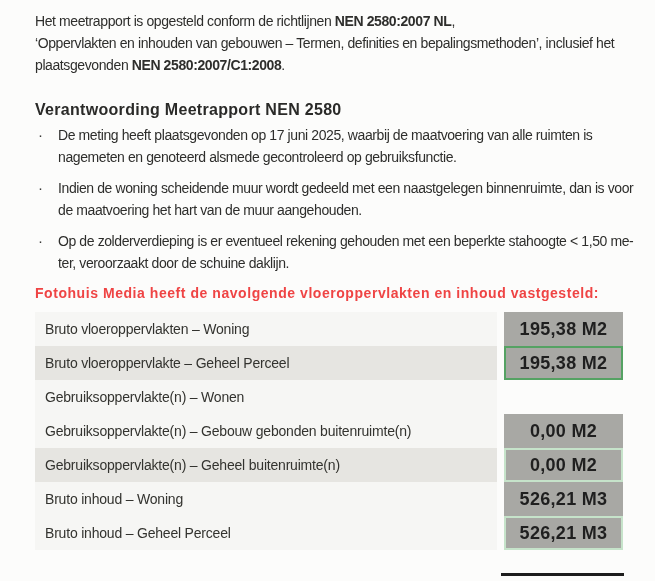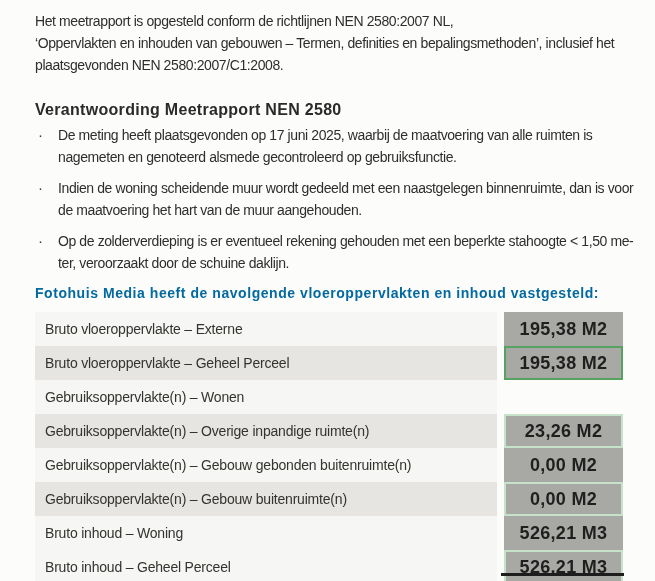--- a/index.html
+++ b/index.html
@@ -12,41 +12,41 @@
     position:relative;
   }
   .content {
     display:flex; flex-direction:column;
     padding:10px 0 0 35px;
   }
   .intro-paragraph {
     font-size:14px; line-height:22px; letter-spacing:-0.4px;
     white-space:pre;
   }
-  .intro-paragraph b { font-weight:normal; }
+  .intro-paragraph b { font-weight:bold; }
   .section-heading {
     margin:24px 8px 0 0;
     font-size:16px; line-height:20px; font-weight:bold;
     letter-spacing:0.3px; color:#2a2a28;
   }
   .bullet-list { margin-top:4px; }
   .bullet-item { display:flex; margin-bottom:9px; }
   .bullet-marker {
     flex:0 0 20px; width:20px;
     font-size:15px; line-height:22px; padding-left:3px;
     color:#3a3a38;
   }
   .bullet-text {
     font-size:14px; line-height:22px; letter-spacing:-0.4px;
     white-space:pre;
   }
   .table-intro {
     margin:2px 0 0 0;
     font-size:14px; line-height:17px; font-weight:bold;
-    letter-spacing:0.55px; color:#0369a1;
+    letter-spacing:0.55px; color:#ef4444;
   }
   .meas-table { margin-top:10px; width:588px; }
   .meas-row { display:flex; height:34px; }
   .row-label {
     width:462px; box-sizing:border-box;
     display:flex; align-items:center; padding-left:10px;
     font-size:14px; letter-spacing:-0.2px; color:#33332f;
   }
   .label-light  { background: var(--row-light, #f6f6f4); }
   .label-shaded { background: var(--row-shaded, #e6e5e1); }
@@ -94,50 +94,45 @@
       <span class="bullet-text">Op de zolderverdieping is er eventueel rekening gehouden met een beperkte stahoogte &lt; 1,50 me-
 ter, veroorzaakt door de schuine daklijn.</span>
     </div>
   </div>
 
   <p class="table-intro">Fotohuis Media heeft de navolgende vloeroppervlakten en inhoud vastgesteld:</p>
 
   <div class="meas-table">
 
     <div class="meas-row">
-      <div class="row-label label-light">Bruto vloeroppervlakte – Externe</div>
+      <div class="row-label label-light">Bruto vloeroppervlakten – Woning</div>
       <div class="row-gap"></div>
       <div class="row-value">195,38 M2</div>
     </div>
 
     <div class="meas-row">
       <div class="row-label label-shaded">Bruto vloeroppervlakte – Geheel Perceel</div>
       <div class="row-gap"></div>
       <div class="row-value v-strong">195,38 M2</div>
     </div>
 
     <div class="meas-row">
       <div class="row-label label-light">Gebruiksoppervlakte(n) – Wonen</div>
       <div class="row-gap"></div>
     </div>
 
-    <div class="meas-row">
-      <div class="row-label label-shaded">Gebruiksoppervlakte(n) – Overige inpandige ruimte(n)</div>
-      <div class="row-gap"></div>
-      <div class="row-value v-pale">23,26 M2</div>
-    </div>
 
     <div class="meas-row">
       <div class="row-label label-light">Gebruiksoppervlakte(n) – Gebouw gebonden buitenruimte(n)</div>
       <div class="row-gap"></div>
       <div class="row-value">0,00 M2</div>
     </div>
 
     <div class="meas-row">
-      <div class="row-label label-shaded">Gebruiksoppervlakte(n) – Gebouw buitenruimte(n)</div>
+      <div class="row-label label-shaded">Gebruiksoppervlakte(n) – Geheel buitenruimte(n)</div>
       <div class="row-gap"></div>
       <div class="row-value v-pale">0,00 M2</div>
     </div>
 
     <div class="meas-row">
       <div class="row-label label-light">Bruto inhoud – Woning</div>
       <div class="row-gap"></div>
       <div class="row-value">526,21 M3</div>
     </div>
 

